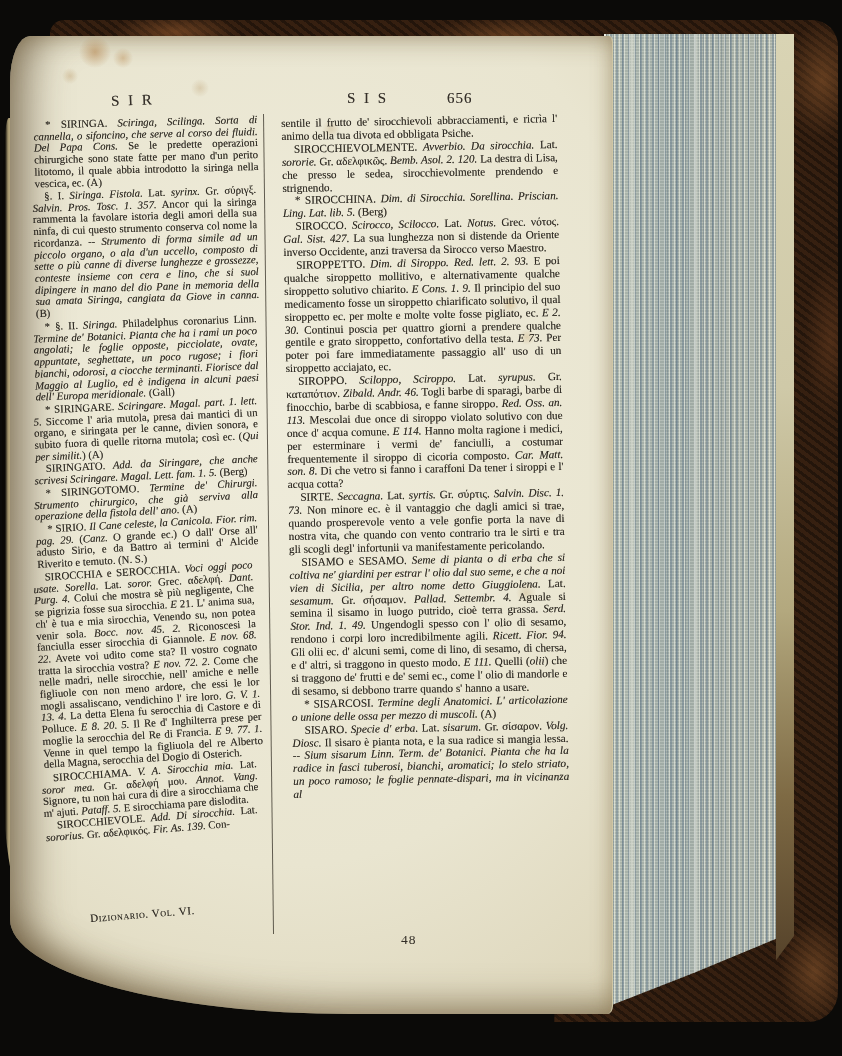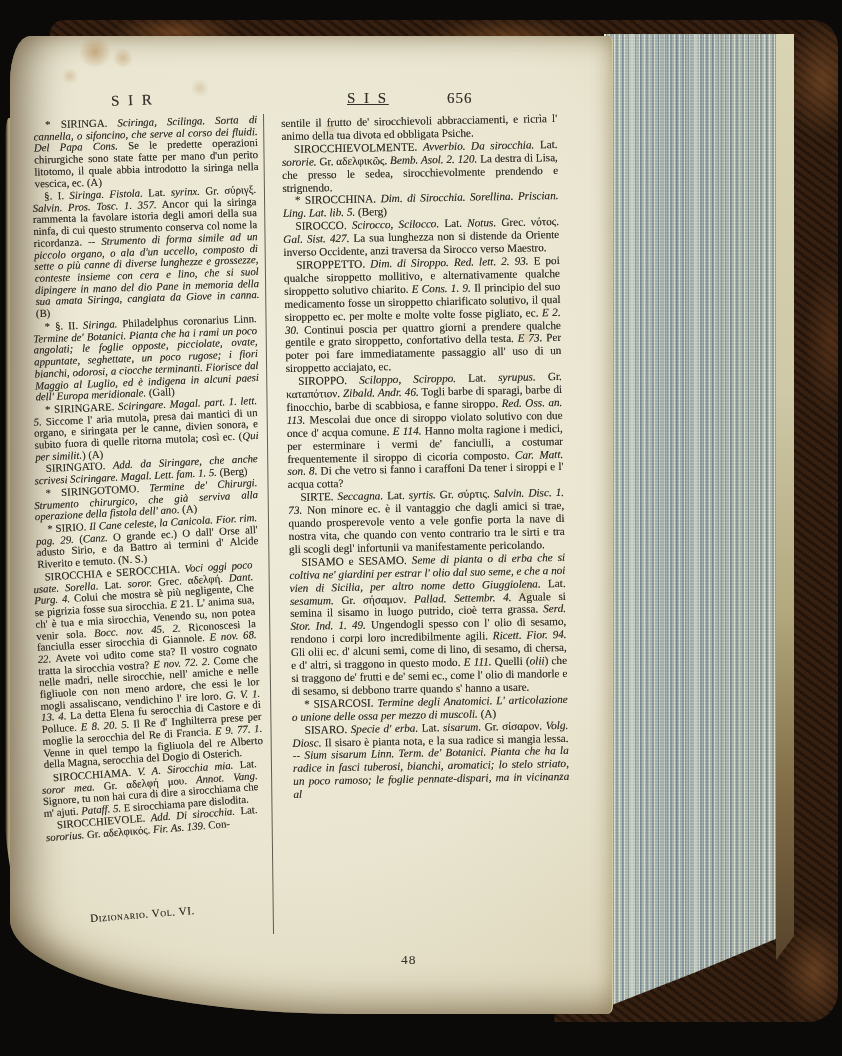--- a/index.html
+++ b/index.html
@@ -57,21 +57,21 @@
       radial-gradient(circle at 190px 52px, rgba(168,128,70,.25), transparent 9px),
       radial-gradient(circle at 321px 93px, rgba(165,130,72,.25), transparent 9px),
       radial-gradient(circle at 500px 268px, rgba(190,148,78,.32), transparent 9px),
       radial-gradient(circle at 517px 301px, rgba(185,145,78,.26), transparent 8px),
       radial-gradient(circle at 540px 472px, rgba(175,140,80,.2), transparent 7px),
       radial-gradient(circle at 516px 557px, rgba(178,140,78,.24), transparent 10px);}
   
   .head{position:absolute;font-size:15px;color:#35302a;letter-spacing:2.5px;
         text-shadow:0 0 .5px rgba(53,48,42,.55);}
   .head-l{left:101px;top:56px;transform:rotate(-2.2deg);}
-  .head-r{left:337px;top:54px;text-decoration:underline;}
+  .head-r{left:337px;top:54px;}
   .pnum{left:437px;top:54px;letter-spacing:1px;}
   .rule{position:absolute;left:253px;top:78px;height:820px;width:0;
         border-left:1.5px solid rgba(58,52,42,.78);transform:rotate(-.7deg);transform-origin:top;}
   .col{position:absolute;color:#2f2b24;text-align:justify;
        text-shadow:0 0 .4px rgba(47,43,36,.55);}
   .col p{margin:0;text-indent:1.1em;}
   .col p.cont{text-indent:0;}
   .colL{left:24px;top:78px;width:224px;font-size:10.8px;line-height:11.7px;}
   .colR{left:271px;top:76px;width:276px;font-size:11.2px;line-height:12.9px;
         transform:rotate(-1.05deg);transform-origin:100% 0;}
@@ -82,21 +82,21 @@
   .colL p:nth-of-type(4){transform:rotate(-2.5deg);}
   .colL p:nth-of-type(5){transform:rotate(-2.7deg);}
   .colL p:nth-of-type(6){transform:rotate(-2.9deg);}
   .colL p:nth-of-type(7){transform:rotate(-3.1deg);margin-left:2px;}
   .colL p:nth-of-type(8){transform:rotate(-3.4deg);margin-left:4px;}
   .colL p:nth-of-type(9){transform:rotate(-4deg);margin-left:8px;}
   .colL p:nth-of-type(10){transform:rotate(-4.4deg);margin-left:11px;}
   .footerline{position:absolute;left:80px;top:872px;font-size:11px;color:#2f2b24;
         font-variant:small-caps;letter-spacing:.6px;transform:rotate(-4.5deg);
         text-shadow:0 0 .4px rgba(47,43,36,.55);}
-  .sig{position:absolute;left:391px;top:916px;font-size:13.5px;color:#332e27;letter-spacing:1px;}
+  .sig{position:absolute;left:391px;top:896px;font-size:13.5px;color:#332e27;letter-spacing:1px;}
 </style>
 </head>
 <body>
 
 <div class="scene">
   <div class="cover"></div>
   <div class="gutter"></div>
   <div class="fore-edge"></div>
   <div class="endpaper"></div>
   <div class="page">

